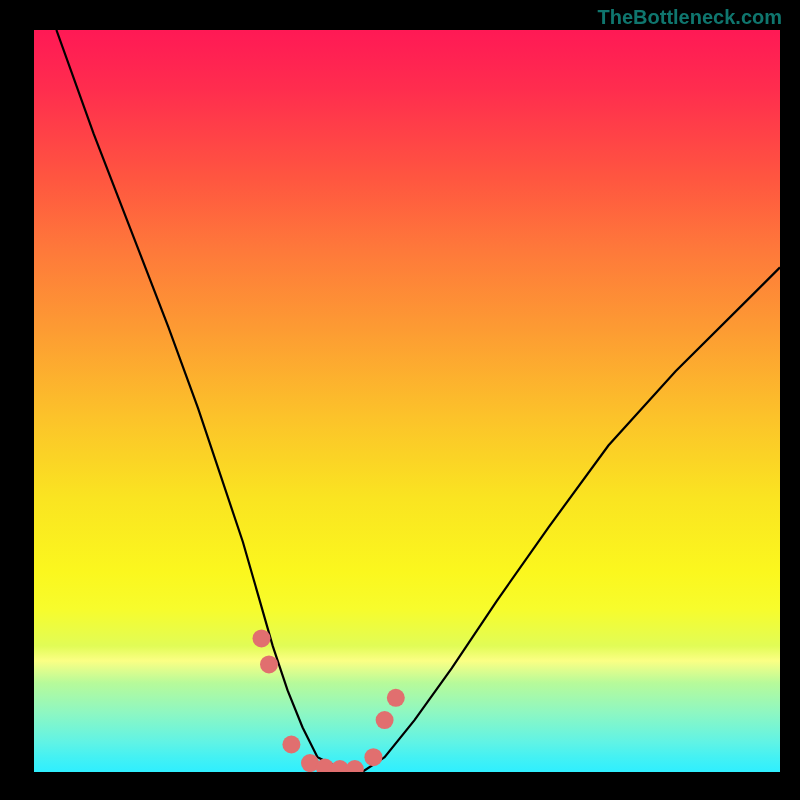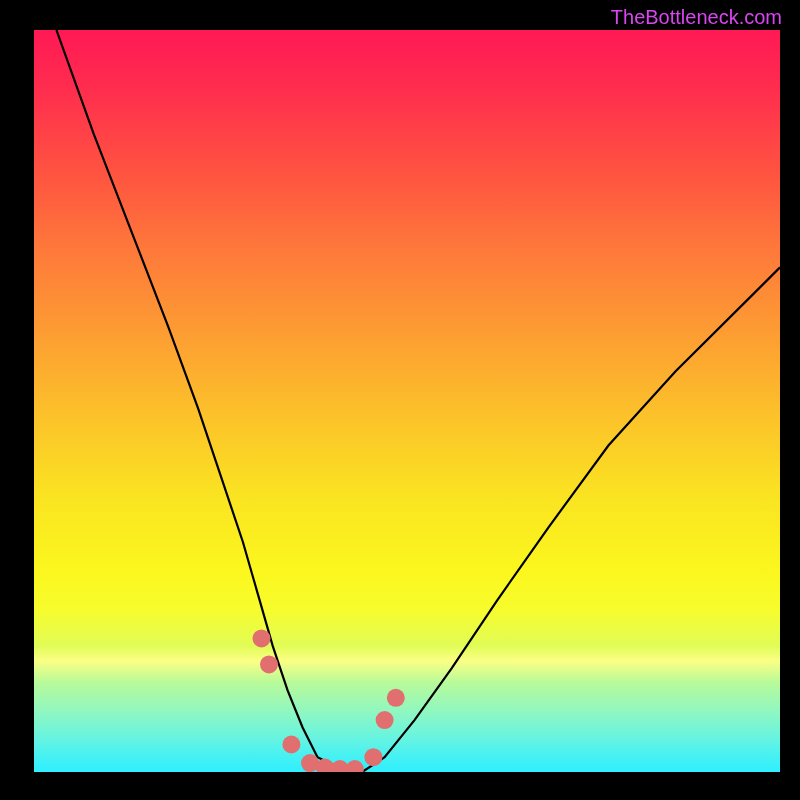--- a/index.html
+++ b/index.html
@@ -8,23 +8,23 @@
     width: 800px;
     height: 800px;
     background: #000;
     position: relative;
     font-family: Arial, sans-serif;
   }
   .watermark {
     position: absolute;
     top: 6px;
     right: 18px;
-    color: #d946ef;
+    color: #0f766e;
     font-size: 20px;
-    font-weight: 400;
+    font-weight: 700;
     z-index: 10;
   }
   .plot-area {
     position: absolute;
     left: 34px;
     top: 30px;
     width: 746px;
     height: 742px;
     background: linear-gradient(to bottom,
       #ff1955 0%,

